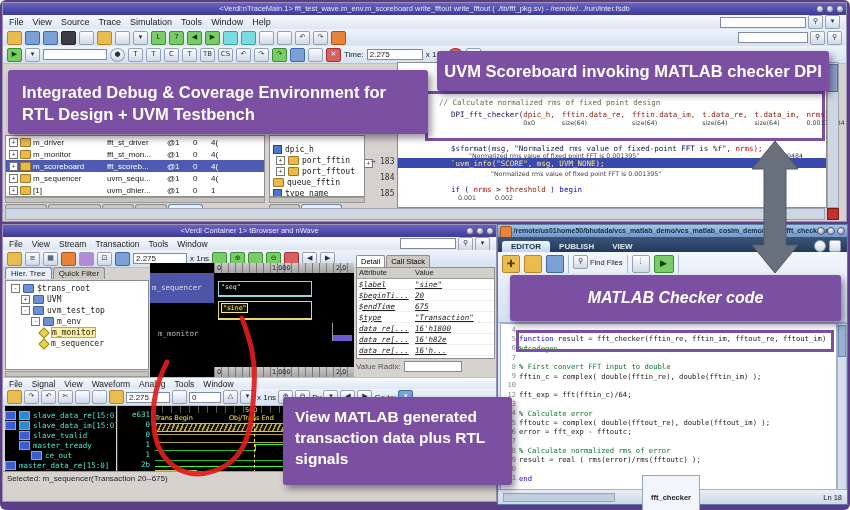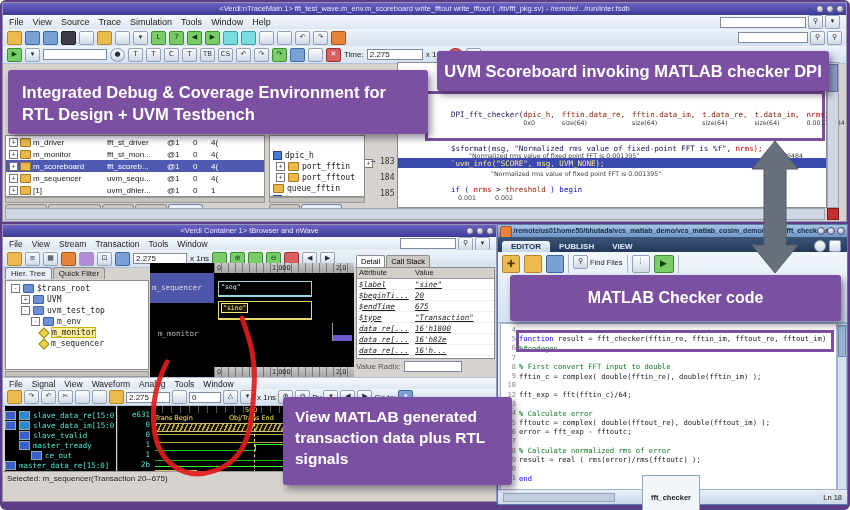--- a/index.html
+++ b/index.html
@@ -143,20 +143,21 @@
       <input class="tfield" style="width: 56px;" value="2.275">
       <span class="tinylab">x 1ns</span>
       <span class="ticon ic-r" style="border-radius:50%;"></span>
       <span class="ticon">▾</span>
     </div>
 
     <div class="abs" style="left:394px;top:59px;width:430px;height:146px;background:#fff;border:1px solid #8d8d8d;box-sizing:border-box;"></div>
     <div class="abs" style="left:395px;top:155px;width:428px;height:10px;background:#3a49ae;"></div>
 
     <div class="abs" style="left:422px;top:88px;width:400px;height:50px;border:3px solid #7b4fa2;background:#fff;box-sizing:border-box;"></div>
+    <div class="srctext cmt" style="left:436px;top:95px;">// Calculate normalized rms of fixed point design</div>
     <div class="abs" style="left:448px;top:107px;display:flex;">
       <span class="srctext" style="position:static;color:#14145e;">DPI_fft_checker(</span>
       <span style="display:flex;gap:7px;">
         <span style="display:flex;flex-direction:column;">
             <span class="srctext idm" style="position:static;">dpic_h,</span>
             <span class="note" style="position:static;">0x0</span>
           </span>
         <span style="display:flex;flex-direction:column;">
             <span class="srctext idm" style="position:static;">fftin.data_re,</span>
             <span class="note" style="position:static;">size(64)</span>
@@ -247,21 +248,21 @@
     </div>
     <div class="abs" style="left:2px;top:194px;width:260px;height:6px;background:#c6c2bc;border:1px solid #9a9a9a;box-sizing:border-box;"></div>
     <div class="abs" style="left:2px;top:201px;display:flex;gap:1px;">
       <span class="vtab">Instance</span>
       <span class="vtab">Declaration</span>
       <span class="vtab">Stack</span>
       <span class="vtab">Class</span>
       <span class="vtab on">Object</span>
     </div>
 
-    <div class="abs" style="left:266px;top:132px;width:96px;height:62px;background:#fff;border:1px solid #8d8d8d;box-sizing:border-box;overflow:hidden;padding:14px 0 0 3px;">
+    <div class="abs" style="left:266px;top:132px;width:96px;height:62px;background:#fff;border:1px solid #8d8d8d;box-sizing:border-box;overflow:hidden;padding:8px 0 0 3px;">
       <div class="treeline">
           <span class="cube"></span>
           <span>dpic_h</span>
         </div>
       <div class="treeline">
           <span class="expbox">+</span>
           <span class="fold"></span>
           <span>port_fftin</span>
         </div>
       <div class="treeline">
@@ -662,20 +663,20 @@
     <polygon points="775,141 798,169 786,169 786,245 798,245 775,273 752,245 764,245 764,169 752,169" fill="#68707c" stroke="#525b66" stroke-width="1"></polygon>
     <path d="M 242,318 C 250,340 256,358 254,388 C 252,432 246,460 214,471 C 184,481 158,463 154,428 C 151,400 158,380 167,362" fill="none" stroke="#e01c1c" stroke-width="5" stroke-linecap="round" opacity="0.92"></path>
   </svg>
 
   <div class="banner" style="left:8px;top:70px;width:420px;height:64px;padding:11px 14px;font-size:16.5px;line-height:1.35;">
     <span>Integrated Debug &amp; Coverage Environment for RTL Design + UVM Testbench</span>
   </div>
   <div class="banner" style="left:437px;top:51px;width:392px;height:40px;font-size:16.5px;line-height:40px;text-align:center;">
     <span>UVM Scoreboard invoking MATLAB checker DPI</span>
   </div>
-  <div class="banner" style="left:510px;top:275px;width:331px;height:46px;font-size:16px;line-height:46px;text-align:center;">
+  <div class="banner" style="left:510px;top:275px;width:331px;height:46px;font-size:16px;line-height:46px;text-align:center;font-style:italic;">
     <span>MATLAB Checker code</span>
   </div>
   <div class="banner" style="left:283px;top:397px;width:229px;height:88px;padding:10px 12px;font-size:15.5px;line-height:1.35;">
     <span>View MATLAB generated transaction data plus RTL signals</span>
   </div>
 
 </div>
 
 </body></html>

